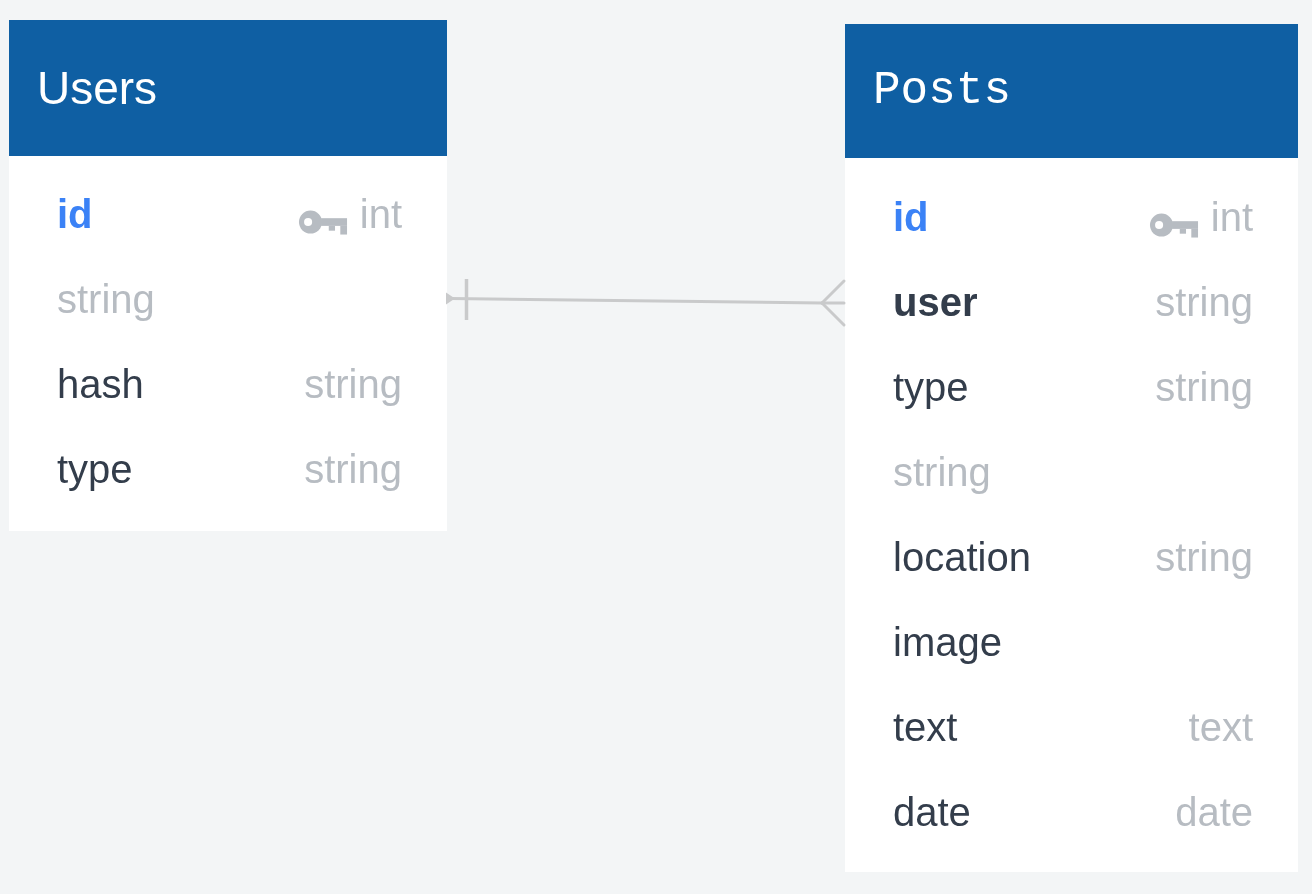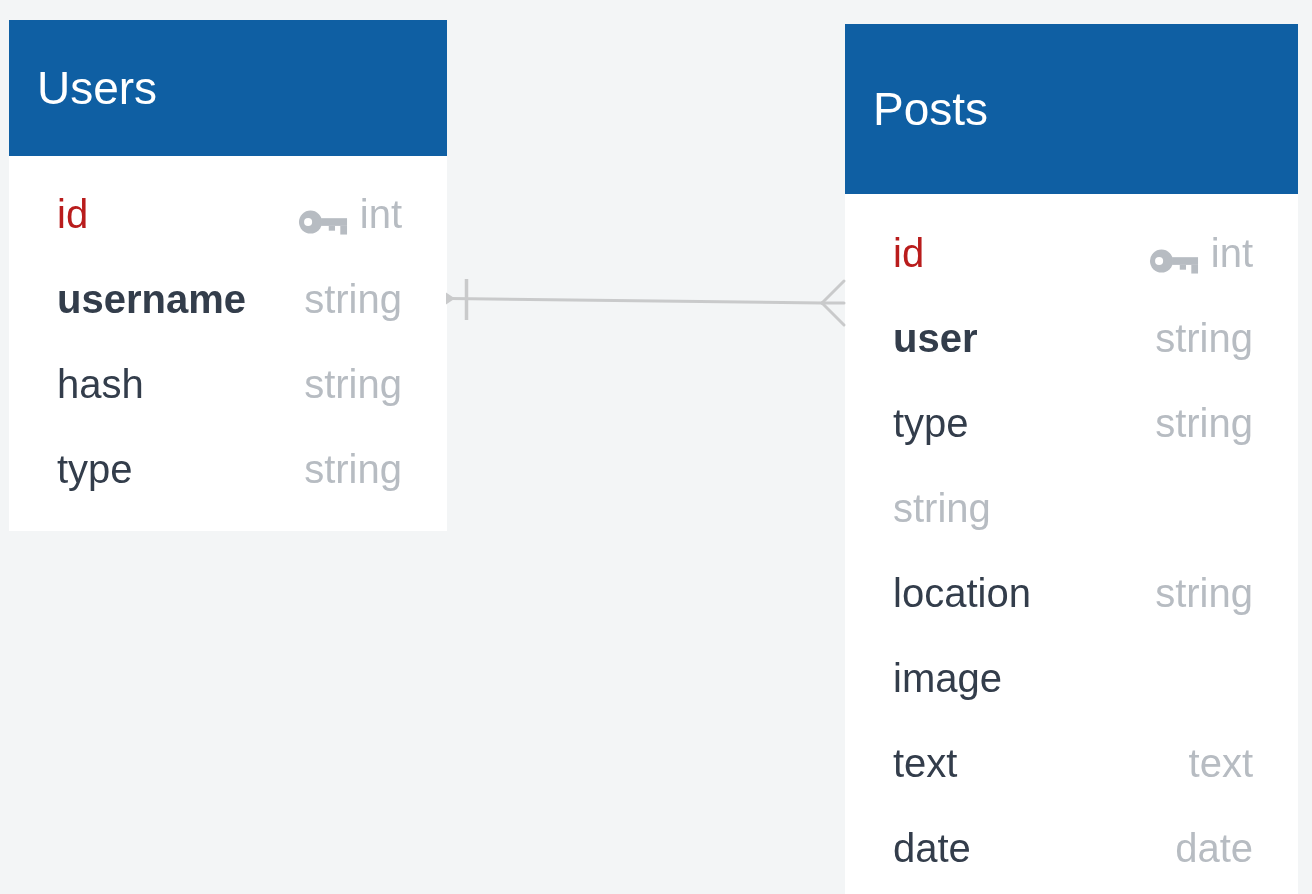--- a/index.html
+++ b/index.html
@@ -21,33 +21,33 @@
     padding-left: 28px;
     color: #ffffff;
     font-size: 46px;
     font-weight: 400;
     background: #0f5fa3;
   }
   .table-users { left: 9px;   top: 20px; width: 438px; }
   .table-users .db-table-header { height: 136px; }
   .table-users .db-table-body   { padding: 16px 0 19px 0; }
   .table-posts { left: 845px; top: 24px; width: 453px; }
-  .table-posts .db-table-header { height: 170px; }
+  .table-posts .db-table-header { height: 134px; font-family: Liberation Mono, monospace; }
   .table-posts .db-table-body   { padding: 17px 0 17px 0; }
   .db-field-row {
     height: 85px;
     display: flex;
     align-items: center;
     padding: 0 45px 0 48px;
     font-size: 40px;
     color: #333d4b;
   }
   .field-name { flex: 1; white-space: nowrap; }
   .bold { font-weight: 700; }
-  .pk   { color: #b91c1c; font-weight: 400; }
+  .pk   { color: #3b82f6; font-weight: 700; }
   .field-type {
     display: flex;
     align-items: flex-end;
     gap: 12px;
     color: #b7bcc2;
     white-space: nowrap;
   }
   .key-icon svg { display: block; }
   .relationship-svg {
     position: absolute;
@@ -78,21 +78,20 @@
               <rect x="24" y="9" width="27" height="8" fill="#b7bcc2"></rect>
               <rect x="32" y="17" width="6.5" height="5" fill="#b7bcc2"></rect>
               <rect x="44" y="17" width="7" height="9" fill="#b7bcc2"></rect>
             </svg>
           </span>
           <span>int</span>
         </span>
       </div>
 
       <div class="db-field-row">
-        <span class="field-name bold">username</span>
         <span class="field-type">string</span>
       </div>
 
       <div class="db-field-row">
         <span class="field-name">hash</span>
         <span class="field-type">string</span>
       </div>
 
       <div class="db-field-row">
         <span class="field-name">type</span>

